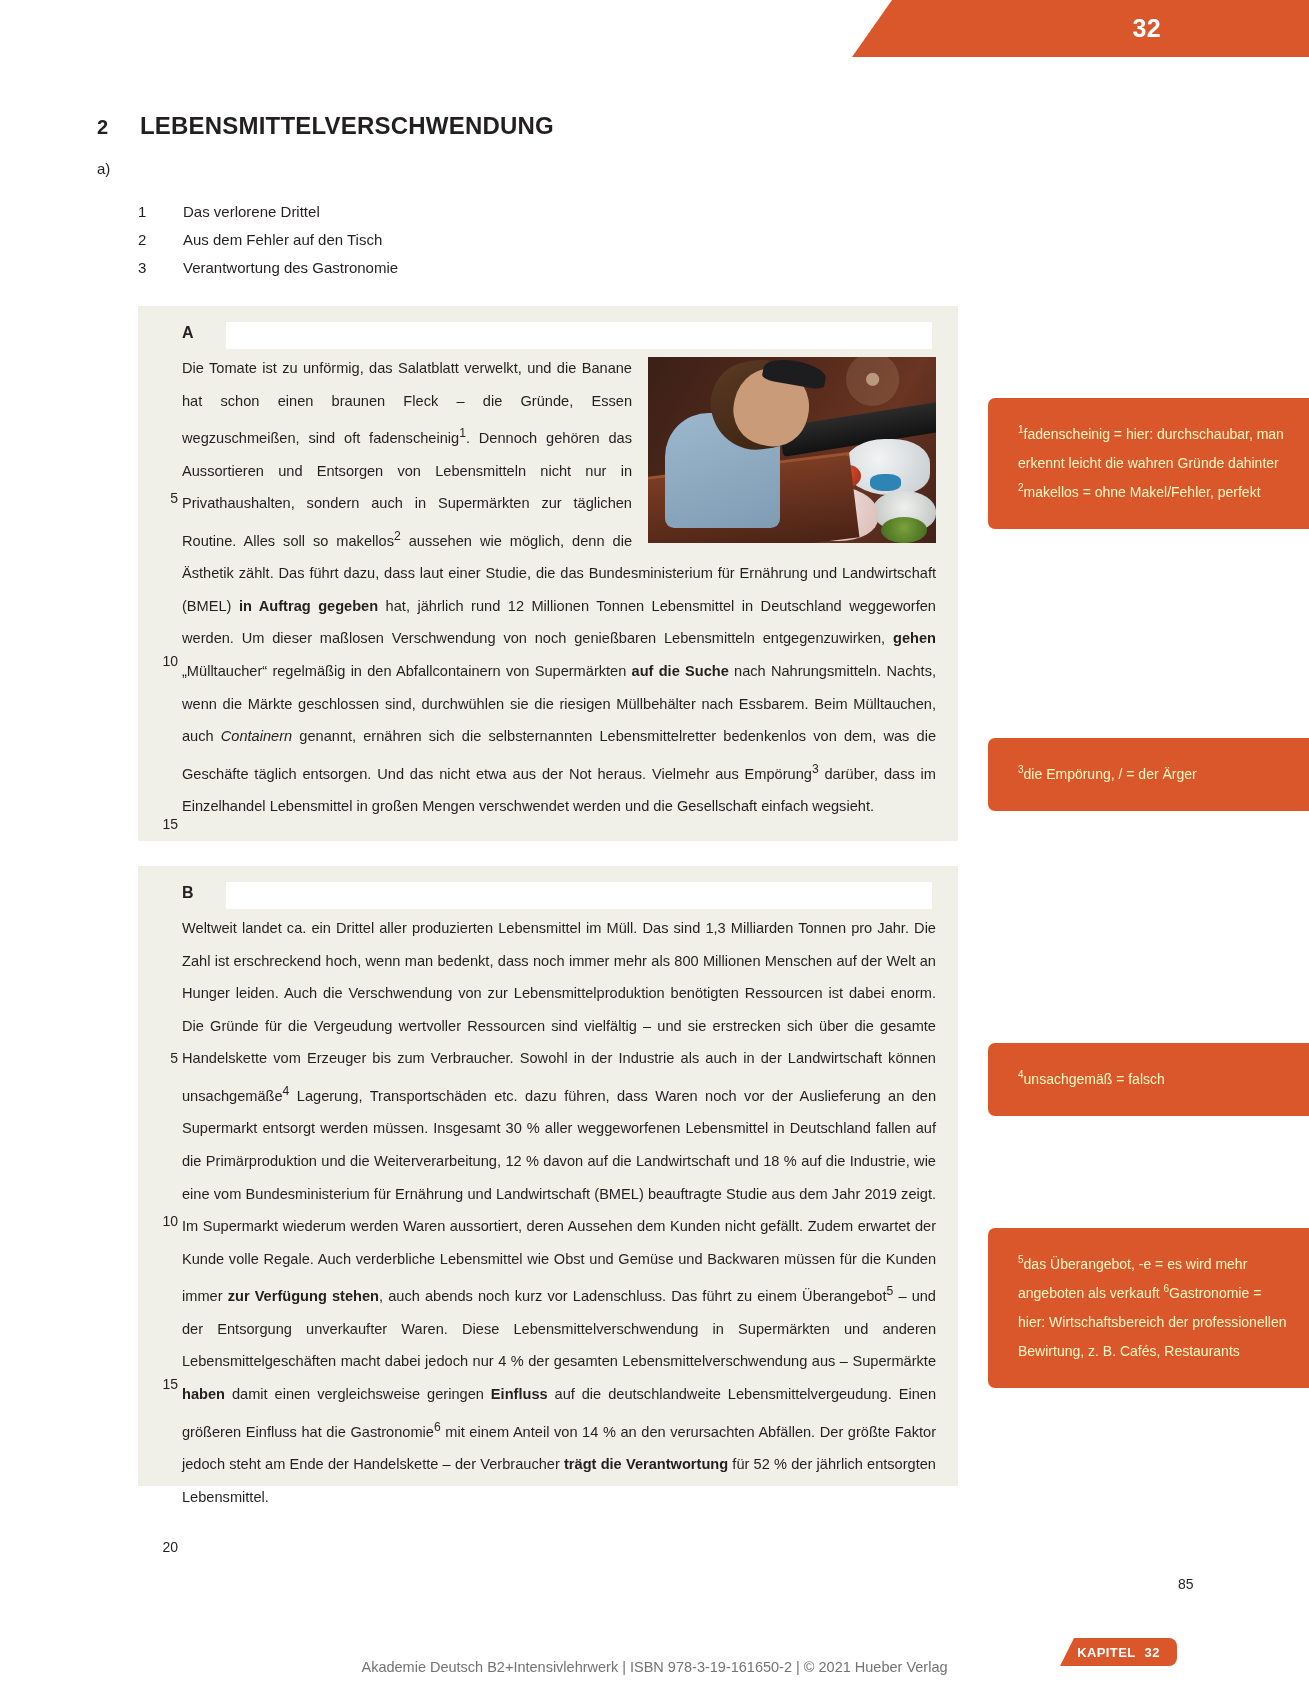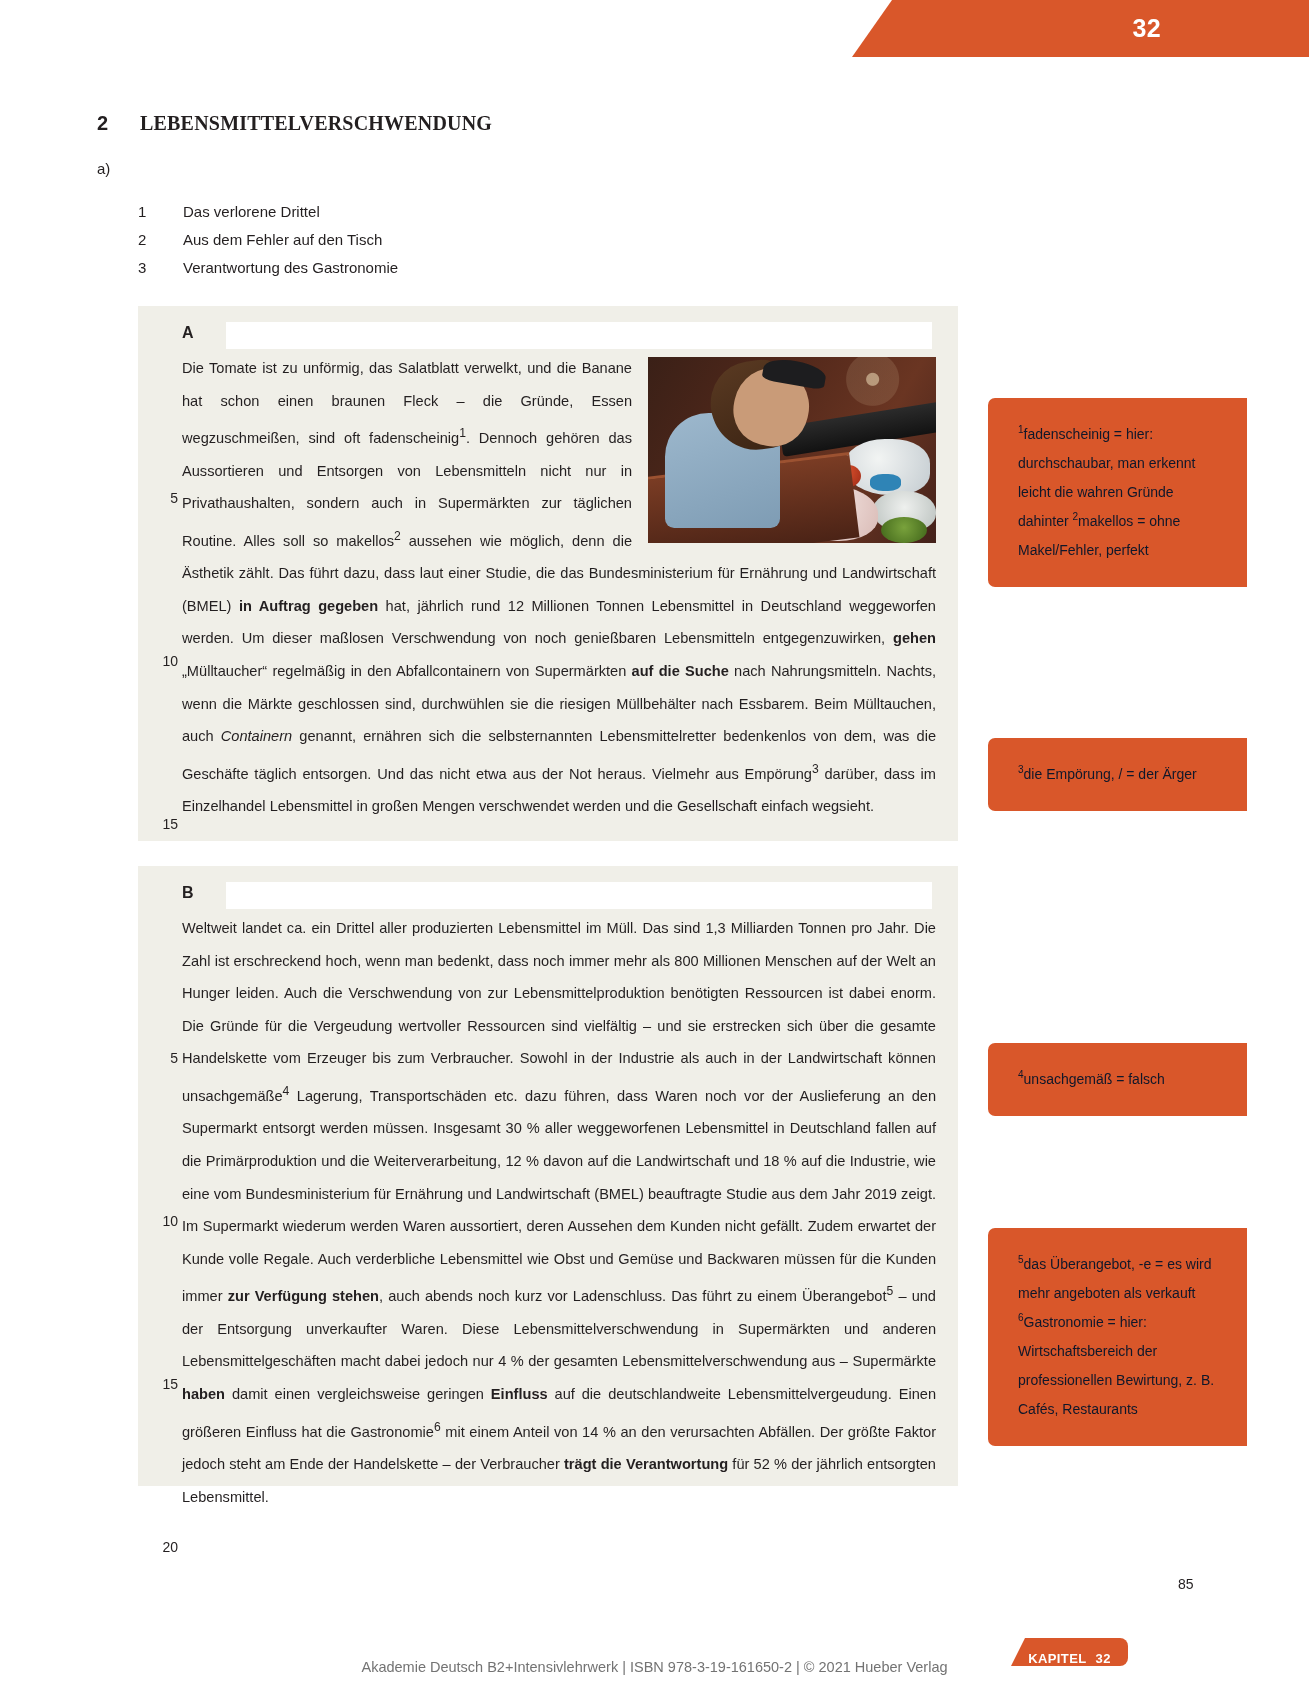--- a/index.html
+++ b/index.html
@@ -45,24 +45,23 @@
     left: 97px;
     display: flex;
     align-items: baseline;
   }
   .task-head .tnum {
     font-size: 20px;
     font-weight: bold;
     width: 43px;
   }
   .task-head .ttitle {
-    font-size: 20px;
+    font-size: 24px;
     font-weight: bold;
     letter-spacing: .2px;
-    font-family: Liberation Serif, serif;
   }
 
   .instr {
     position: absolute;
     top: 160px;
     left: 97px;
     width: 900px;
     display: flex;
     align-items: baseline;
   }
@@ -237,47 +236,47 @@
     position: absolute; right: 12%; top: 63%;
     width: 11%; height: 9%;
     background: #2f84b6;
     border-radius: 40%;
   }
 
   
   .note {
     position: absolute;
     left: 988px;
-    width: 259px;
+    width: 321px;
     background: #d9572a;
-    color: #0f172a;
+    color: #fef9c3;
     font-size: 14px;
     line-height: 29px;
     padding: 22px 20px 22px 30px;
     border-radius: 7px 0 0 7px;
   }
   .note sup { font-size: 10px; vertical-align: super; line-height: 0; }
 
   #note-1 { top: 398px; }
   #note-2 { top: 738px; }
   #note-3 { top: 1043px; }
   #note-4 { top: 1228px; }
 
   
   .kapitel-badge {
     position: absolute;
     top: 1638px;
-    left: 1011px;
+    left: 1060px;
     width: 117px;
     height: 28px;
     background: #d9572a;
     clip-path: polygon(14px 0, 100% 0, 100% 100%, 0 100%);
     border-radius: 0 8px 8px 0;
     display: flex;
-    align-items: flex-end;
+    align-items: center;
     justify-content: center;
     gap: 9px;
     color: #ffffff;
     font-size: 13px;
     font-weight: bold;
     letter-spacing: .4px;
   }
   .page-number {
     position: absolute;
     top: 1576px;

